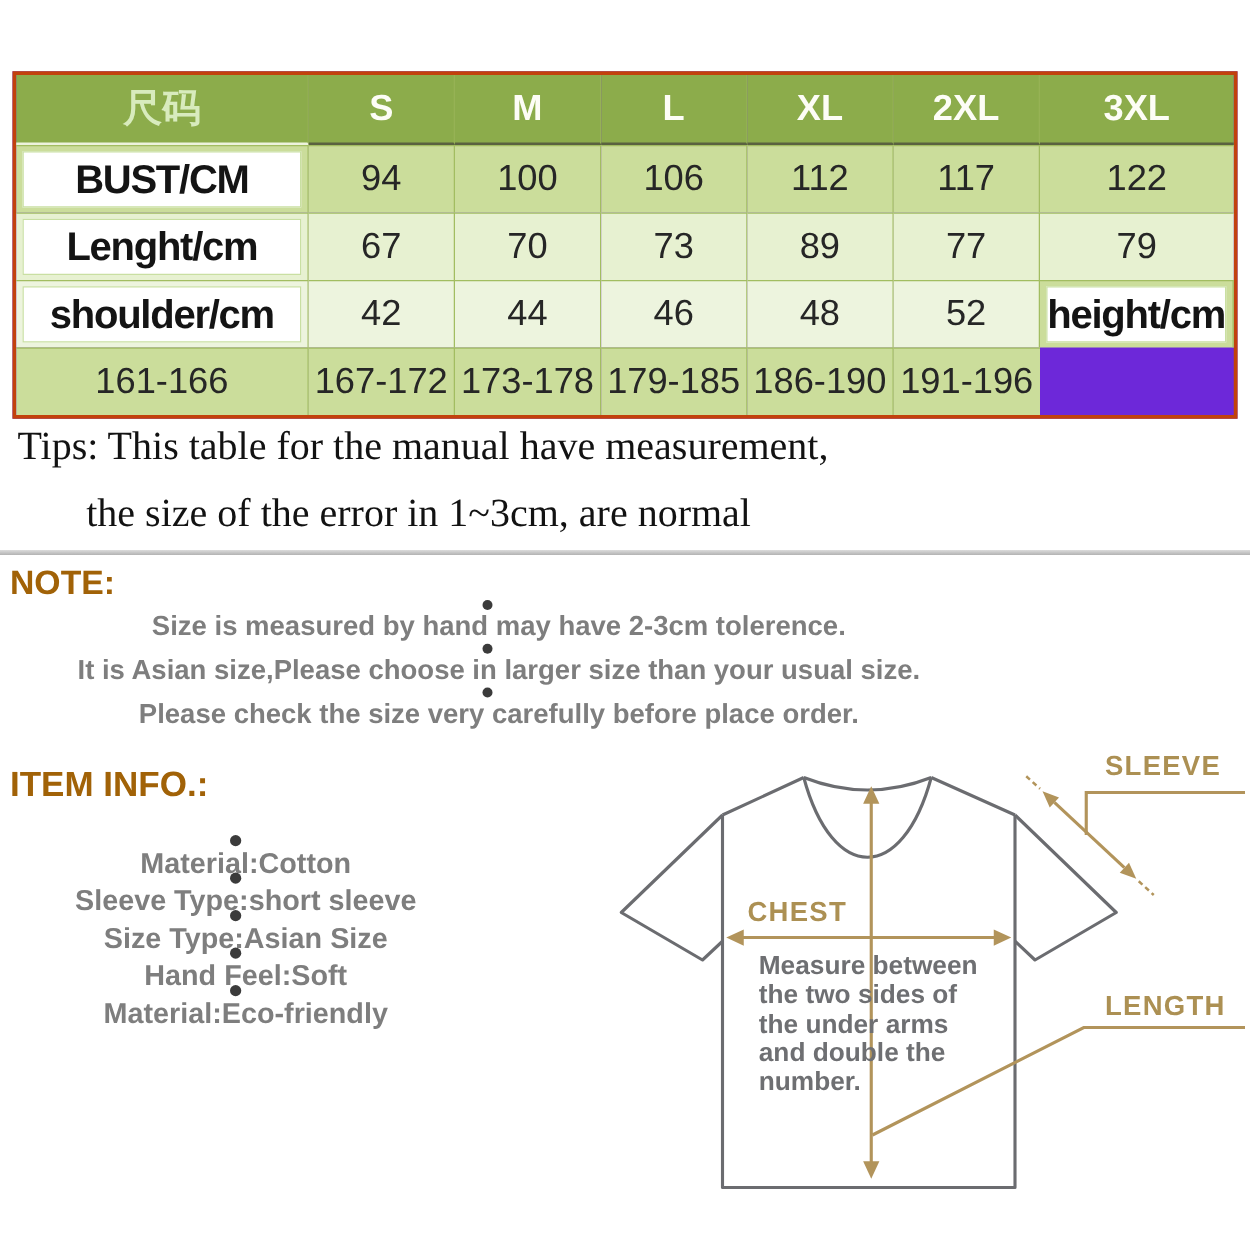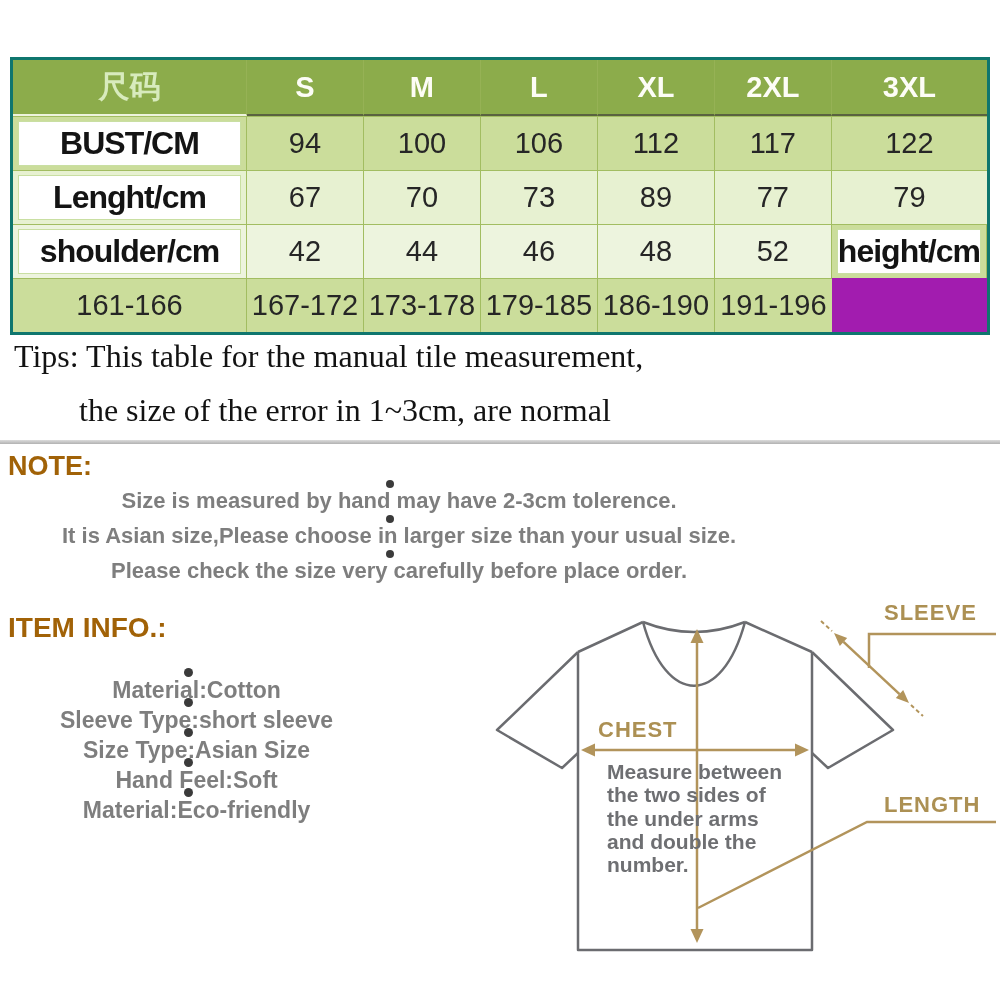--- a/index.html
+++ b/index.html
@@ -9,22 +9,22 @@
     position:relative; width:1000px; height:1000px; background:#ffffff;
     overflow:hidden; margin:0 auto;
   }
 
   
   .size-table {
     position:absolute; left:10px; top:57px; width:980px; height:278px;
     display:grid;
     grid-template-columns:234px repeat(6, 1fr);
     grid-template-rows:56px repeat(4, 1fr);
-    border:3px solid #0f766e;
-    background:#a21caf;
+    border:3px solid #c2410c;
+    background:#6d28d9;
     text-align:right;
   }
   .th {
     background:#8cac4b; color:#fdfdf6;
     display:flex; align-items:center; justify-content:center;
     font-size:29px; font-weight:bold;
     border-right:1px solid #96b255;
     border-bottom:2px solid #5a6240;
   }
   .th-corner { color:#d8ebbd; font-size:31px; border-bottom:2px solid #edf3dd; }
@@ -42,21 +42,21 @@
   .label-box {
     width:100%; height:100%; background:#ffffff;
     border:1px solid #c9dfa2;
     display:flex; align-items:center; justify-content:center;
     font-size:32px; font-weight:bold; color:#141414; letter-spacing:-1px;
   }
 
   
   .tips-line { position:absolute; font-family:"Liberation Serif", serif; color:#121212; font-size:32px; white-space:nowrap; }
   .tips1 { left:14px; top:338px; }
-  .tips2 { left:79px; top:392px;text-align:center; }
+  .tips2 { left:69px; top:392px;text-align:center; }
 
   
   .divider { position:absolute; left:0; top:440px; width:1000px; height:4px;
              background:linear-gradient(#dcdcdc,#b2b2b2); }
 
   
   .sec-heading { position:absolute; font-weight:bold; color:#a16207; white-space:nowrap; }
   .note-heading { left:8px; top:451px; font-size:27px; }
   .info-heading { left:8px; top:612px; font-size:28px; }
   .blist { position:absolute; }
@@ -122,21 +122,21 @@
       <div class="label-box">height/cm</div>
     </div>
     <div class="td dark">161-166</div>
     <div class="td dark">167-172</div>
     <div class="td dark">173-178</div>
     <div class="td dark">179-185</div>
     <div class="td dark">186-190</div>
     <div class="td dark last-col">191-196</div>
   </div>
 
-  <div class="tips-line tips1">Tips: This table for the manual tile measurement,</div>
+  <div class="tips-line tips1">Tips: This table for the manual have measurement,</div>
   <div class="tips-line tips2">the size of the error in 1~3cm, are normal</div>
 
   <div class="divider"></div>
 
   <div class="sec-heading note-heading">NOTE:</div>
   <div class="blist note-list">
     <div class="bitem">
       <span class="dot"></span>
       <span>Size is measured by hand may have 2-3cm tolerence.</span>
     </div>

